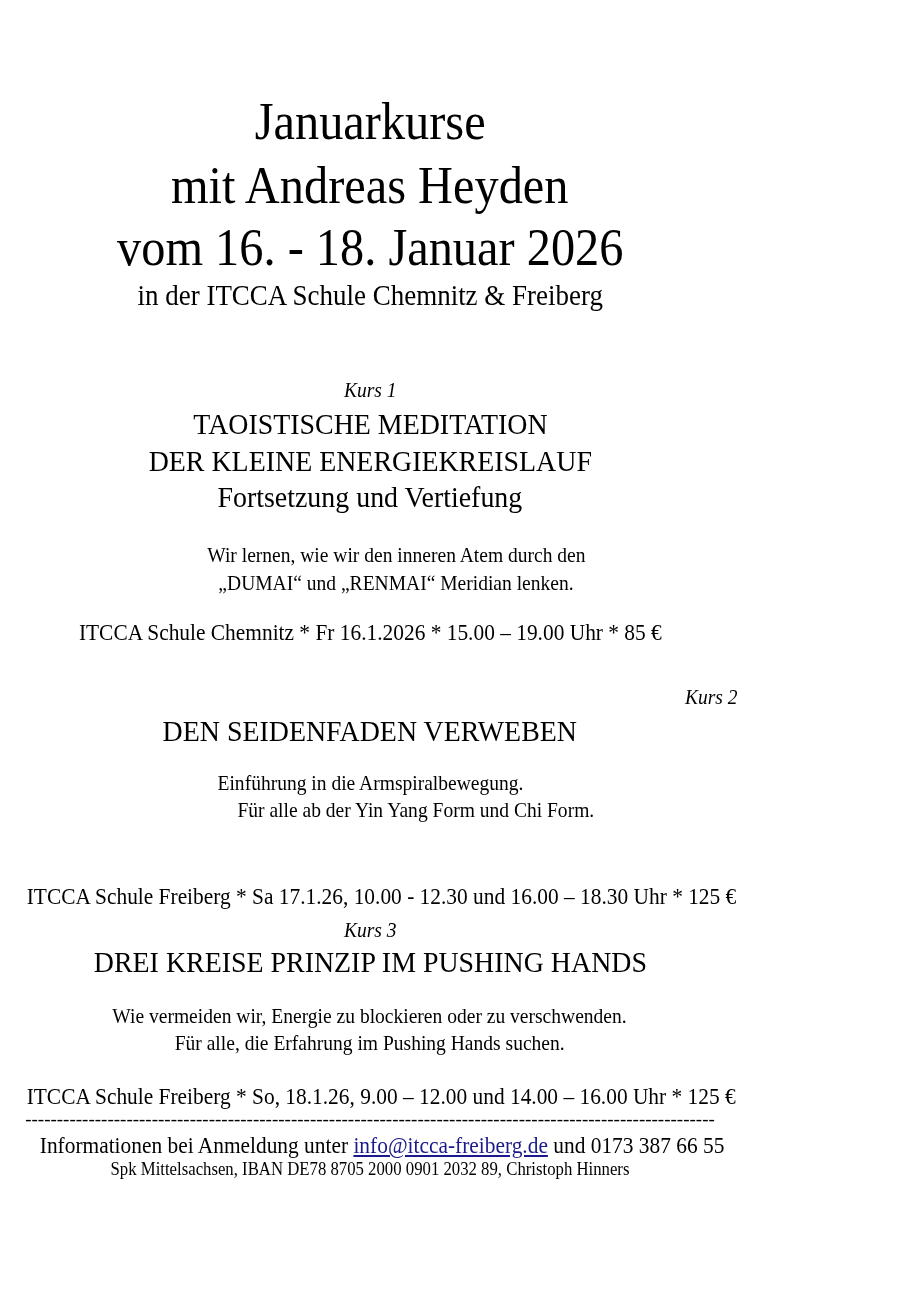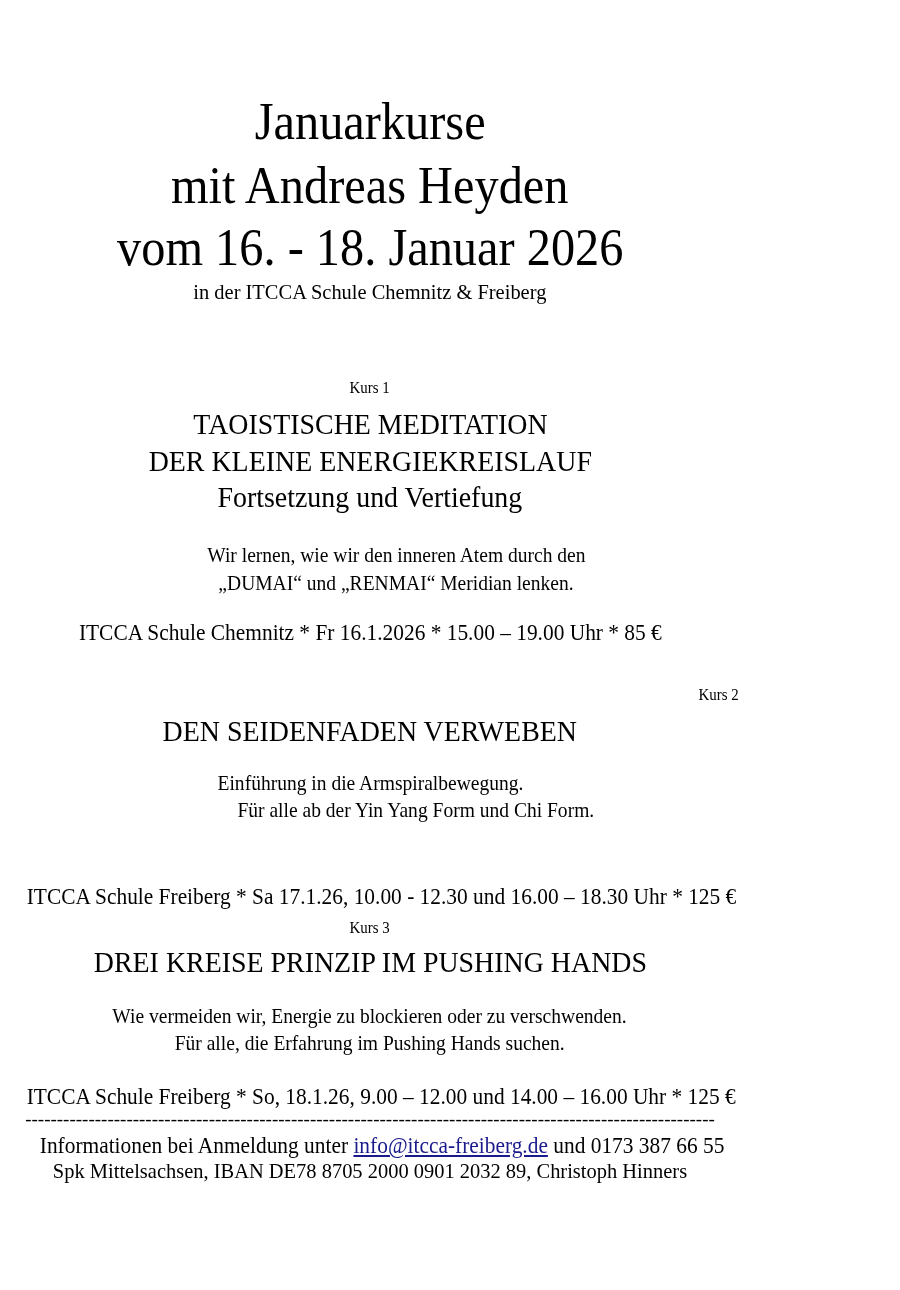--- a/index.html
+++ b/index.html
@@ -18,27 +18,27 @@
   .line {
     position: absolute;
     left: 0;
     width: 740px;
     text-align: center;
     white-space: nowrap;
     line-height: 1;
   }
   .cond { display: inline-block; transform-origin: center; }
   .t-title { font-size: 52px; }
-  .t-sub { font-size: 22px; }
-  .t-kurs { font-size: 16px; }
+  .t-sub { font-size: 29px; }
+  .t-kurs { font-size: 21px; font-style: italic; }
   .t-course { font-size: 30px; }
   .t-desc { font-size: 21px; }
   .t-info { font-size: 23px; }
   .t-dash { font-size: 19px; letter-spacing: 0; }
-  .t-bank { font-size: 22px; }
+  .t-bank { font-size: 18px; }
   a.mail {
     color: #1a1a8c;
     text-decoration: underline;
   }
 </style>
 </head>
 <body>
 
 <div>
   <div class="line t-title" style="top:96px;">

